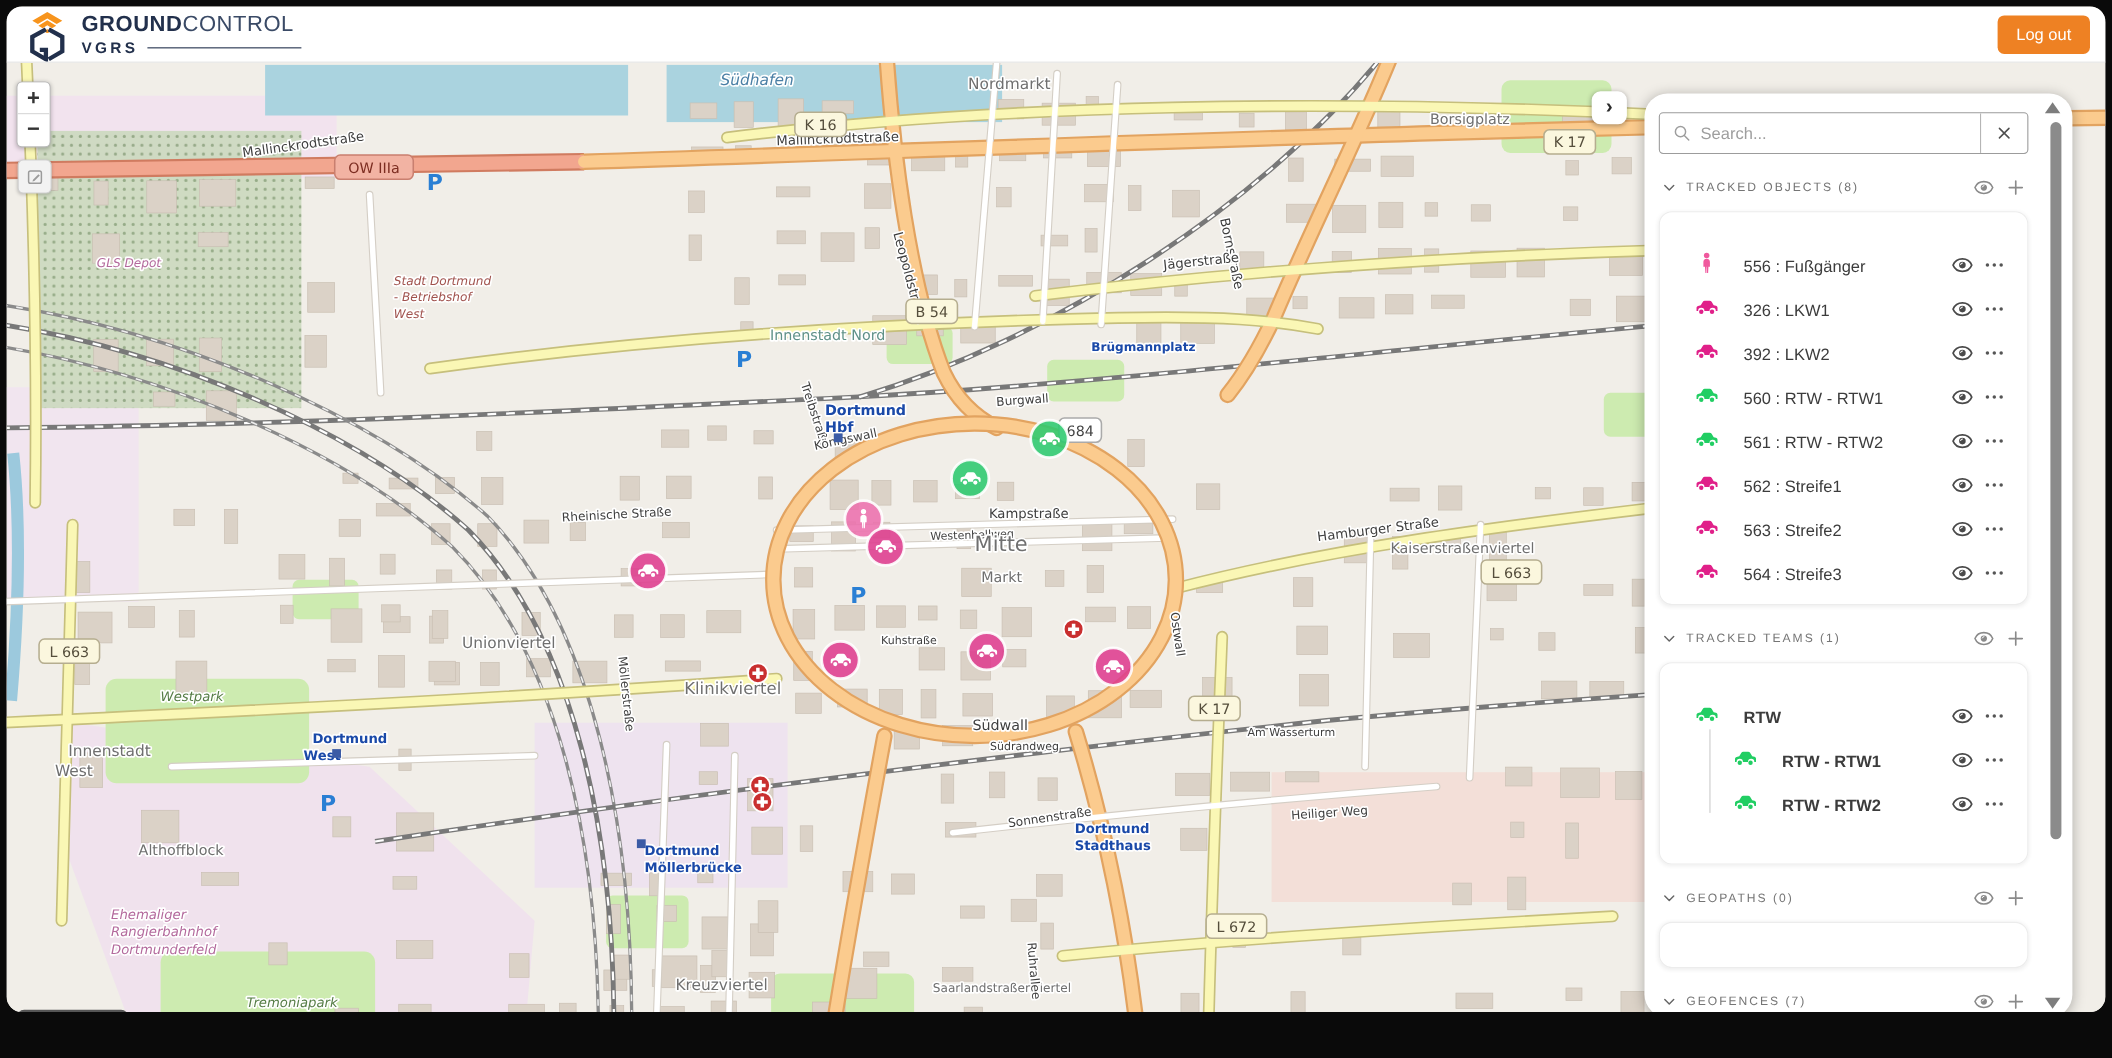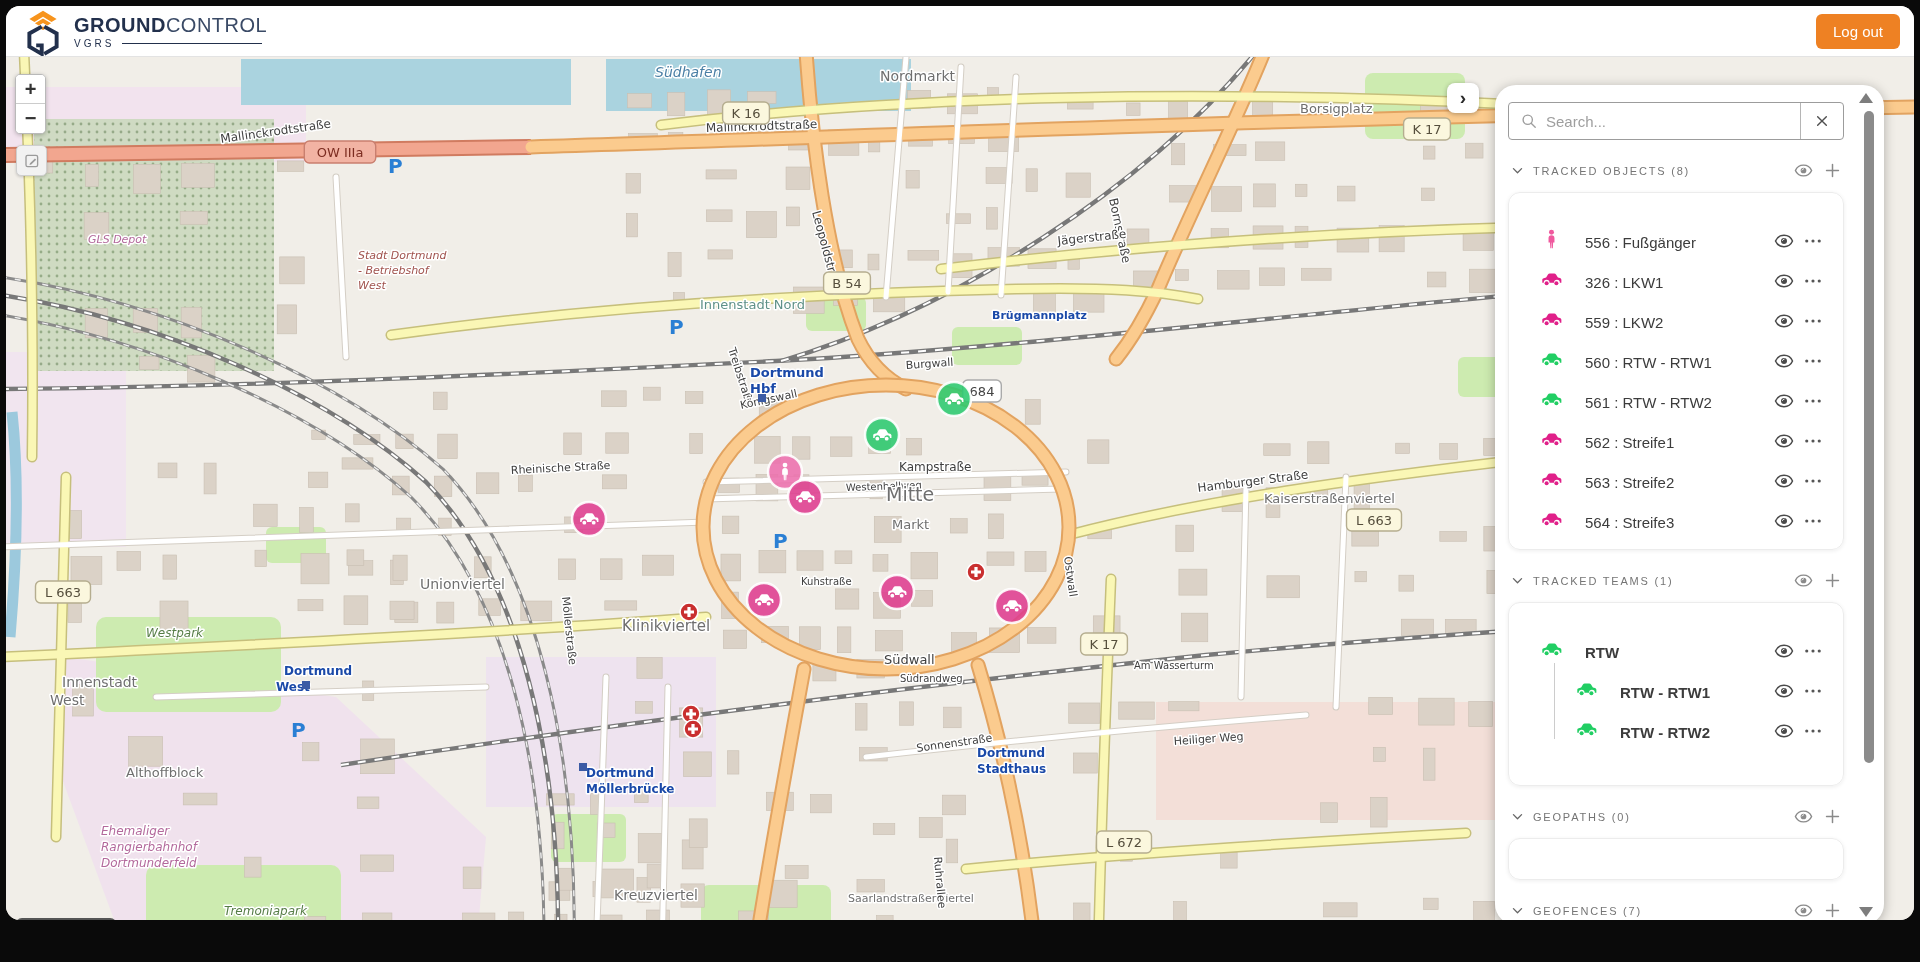--- a/index.html
+++ b/index.html
@@ -12,21 +12,21 @@
   
   header { position:absolute; left:0; top:0; width:100%; height:51px; background:#fff;
            display:flex; align-items:center; z-index:50; border-bottom:1px solid #e3e3e3; }
   .brand { display:flex; align-items:center; padding-left:16px; gap:10px; }
   .brand-mark { width:42px; height:46px; margin-top:3px; }
   .brand-text { display:flex; flex-direction:column; }
   .brand-line1 { font-size:20px; letter-spacing:.5px; color:#22304C; }
   .brand-line1 b { font-weight:700; }
   .brand-line1 span.lt { font-weight:300; color:#3A4A66; }
   .brand-sub { display:flex; align-items:center; gap:8px; margin-top:1px; }
-  .brand-sub .v { font-size:10px; letter-spacing:3px; font-weight:400; color:#22304C; }
+  .brand-sub .v { font-size:14px; letter-spacing:3px; font-weight:700; color:#22304C; }
   .brand-sub .rule { height:1px; background:#22304C; width:140px; }
   nav { margin-left:auto; display:flex; align-items:center; height:100%; }
   .nav-item { display:flex; align-items:center; height:100%; padding:0 15px;
               font-size:15px; color:#2C3B58; cursor:pointer; white-space:nowrap; }
   .nav-item.active { background:#22304C; color:#fff; }
   .nav-item svg { width:13px; height:13px; margin-left:7px; stroke:#22304C; }
   .logout-btn { background:#EE8123; color:#fff; border:none; border-radius:6px;
                 font-size:15px; padding:9px 17px; margin:0 14px 0 18px; cursor:pointer;
                 font-family:inherit; }
 
@@ -809,21 +809,21 @@
                   </svg>
                   <svg class="ric dots">
                     <use href="#sym-dots"></use>
                   </svg>
                 </span>
               </div>
               <div class="row">
                 <svg class="oicon" style="color:#E02089;fill:#E02089">
                   <use href="#sym-car"></use>
                 </svg>
-                <span class="rlabel">559 : LKW2</span>
+                <span class="rlabel">392 : LKW2</span>
                 <span class="ractions">
                   <svg class="ric">
                     <use href="#sym-eye"></use>
                   </svg>
                   <svg class="ric dots">
                     <use href="#sym-dots"></use>
                   </svg>
                 </span>
               </div>
               <div class="row">

